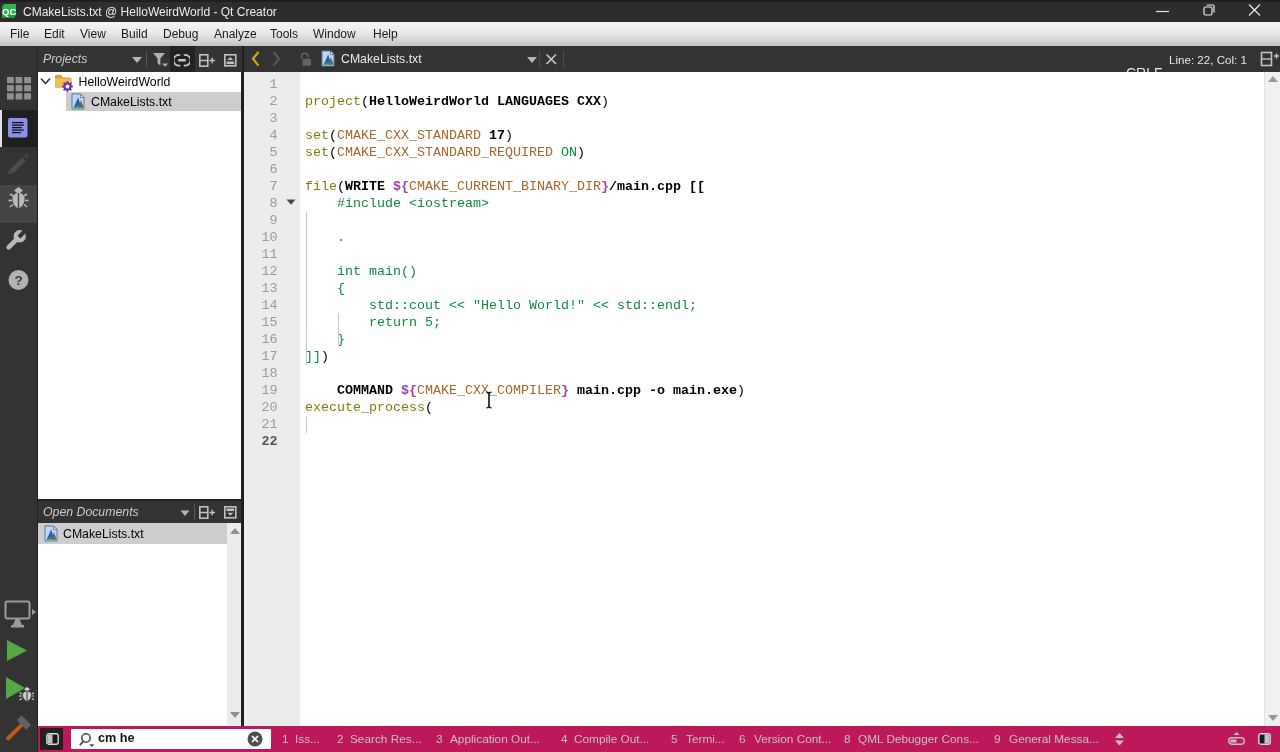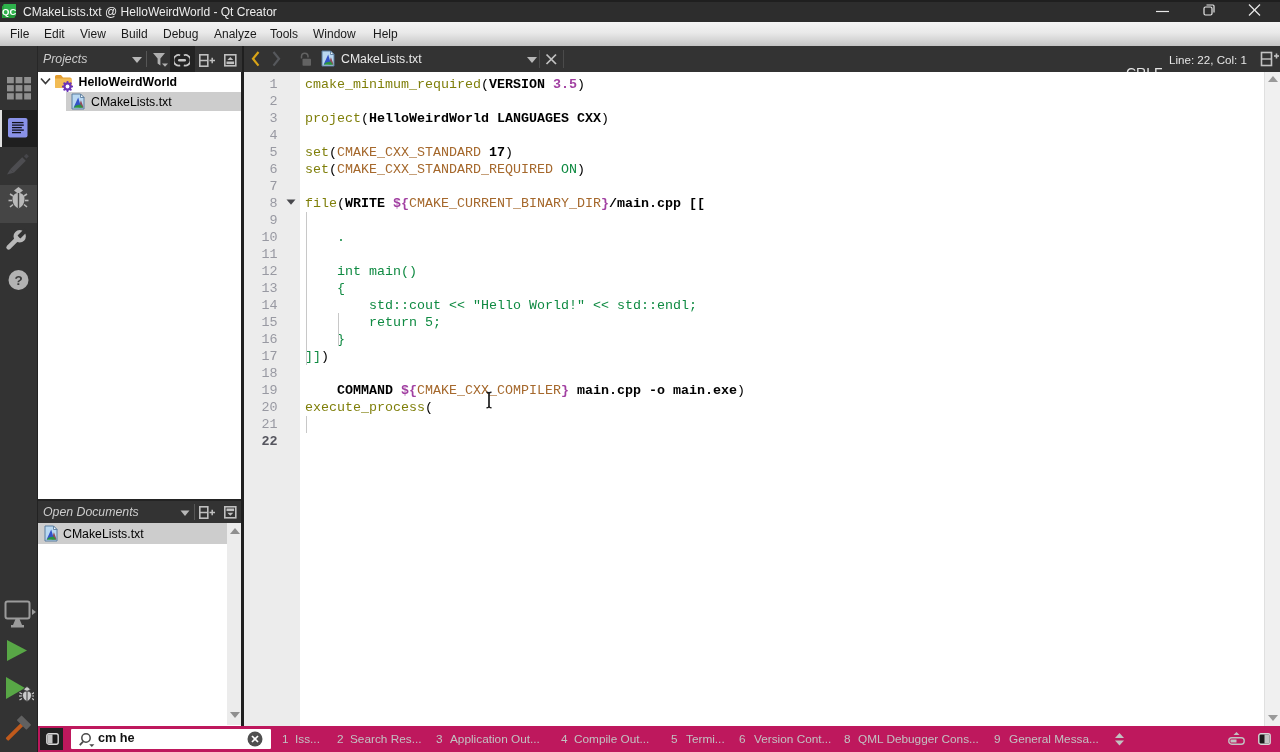--- a/index.html
+++ b/index.html
@@ -260,21 +260,21 @@
         <circle cx="13.5" cy="13.5" r="4.2" fill="#6b34b8"></circle>
         <g stroke="#6b34b8" stroke-width="1.7">
           <line x1="13.5" y1="8" x2="13.5" y2="19"></line>
           <line x1="8" y1="13.5" x2="19" y2="13.5"></line>
           <line x1="9.6" y1="9.6" x2="17.4" y2="17.4"></line>
           <line x1="17.4" y1="9.6" x2="9.6" y2="17.4"></line>
         </g>
         <circle cx="13.5" cy="13.5" r="1.9" fill="#ffffff"></circle>
       </g>
     </svg>
-    <span class="treetext" style="left:40.5px;top:3px;font-weight:bold">HelloWeirdWorld</span>
+    <span class="treetext" style="left:40.5px;top:3px;font-weight:normal">HelloWeirdWorld</span>
 
     <div class="abs row-sel" style="left:28px;top:20px;width:175px;height:19px"></div>
     <svg class="abs" style="left:33px;top:21px" width="14" height="17">
       <path d="M1 1 L9.5 1 L13 4.5 L13 16 L1 16 Z" fill="#b9d8f1" stroke="#5b7d9e" stroke-width="1"></path>
       <path d="M9.5 1 L9.5 4.5 L13 4.5 Z" fill="#f4fafe" stroke="#5b7d9e" stroke-width="0.9"></path>
       <polygon points="9.9,7.2 7.6,14.6 12.6,14.6" fill="#924d5c"></polygon>
       <polygon points="7.2,4.4 2.6,14.6 9.6,12.6" fill="#3253c8"></polygon>
       <polygon points="2.6,14.8 12.2,14.8 9.6,11.6 4.8,12.6" fill="#2b9440"></polygon>
     </svg>
     <span class="treetext" style="left:53px;top:23px">CMakeLists.txt</span>
@@ -341,28 +341,28 @@
       <div class="ln" style="top:293px">18</div>
       <div class="ln" style="top:310px">19</div>
       <div class="ln" style="top:327px">20</div>
       <div class="ln" style="top:344px">21</div>
       <div class="ln" style="top:361px;color:#55555e;font-weight:bold">22</div>
       <svg class="abs" style="left:41.5px;top:126.5px" width="10" height="7">
           <polygon points="0.5,0.5 9.5,0.5 5,5.8" fill="#48484c"></polygon>
         </svg>
     </div>
     <div id="code">
-<div class="cl"><span class="cmd">cmake_minimum_required</span>(<span class="kw">VERSION</span> <span class="num">3.5</span>)</div>
 <div class="cl"> </div>
 <div class="cl"><span class="cmd">project</span>(<span class="kw">HelloWeirdWorld LANGUAGES CXX</span>)</div>
 <div class="cl"> </div>
 <div class="cl"><span class="cmd">set</span>(<span class="var">CMAKE_CXX_STANDARD</span> <span class="kw">17</span>)</div>
 <div class="cl"><span class="cmd">set</span>(<span class="var">CMAKE_CXX_STANDARD_REQUIRED</span> <span class="grn">ON</span>)</div>
 <div class="cl"> </div>
 <div class="cl"><span class="cmd">file</span>(<span class="kw">WRITE</span> <span class="pur">${</span><span class="var">CMAKE_CURRENT_BINARY_DIR</span><span class="pur">}</span><span class="kw">/main.cpp</span> <span class="kw">[[</span></div>
+<div class="cl"><span class="grn">    #include &lt;iostream&gt;</span></div>
 <div class="cl"> </div>
 <div class="cl"><span class="grn">    .</span></div>
 <div class="cl"> </div>
 <div class="cl"><span class="grn">    int main()</span></div>
 <div class="cl"><span class="grn">    {</span></div>
 <div class="cl"><span class="grn">        std::cout &lt;&lt; "Hello World!" &lt;&lt; std::endl;</span></div>
 <div class="cl"><span class="grn">        return 5;</span></div>
 <div class="cl"><span class="grn">    }</span></div>
 <div class="cl"><span class="grn">]]</span>)</div>
 <div class="cl"> </div>

